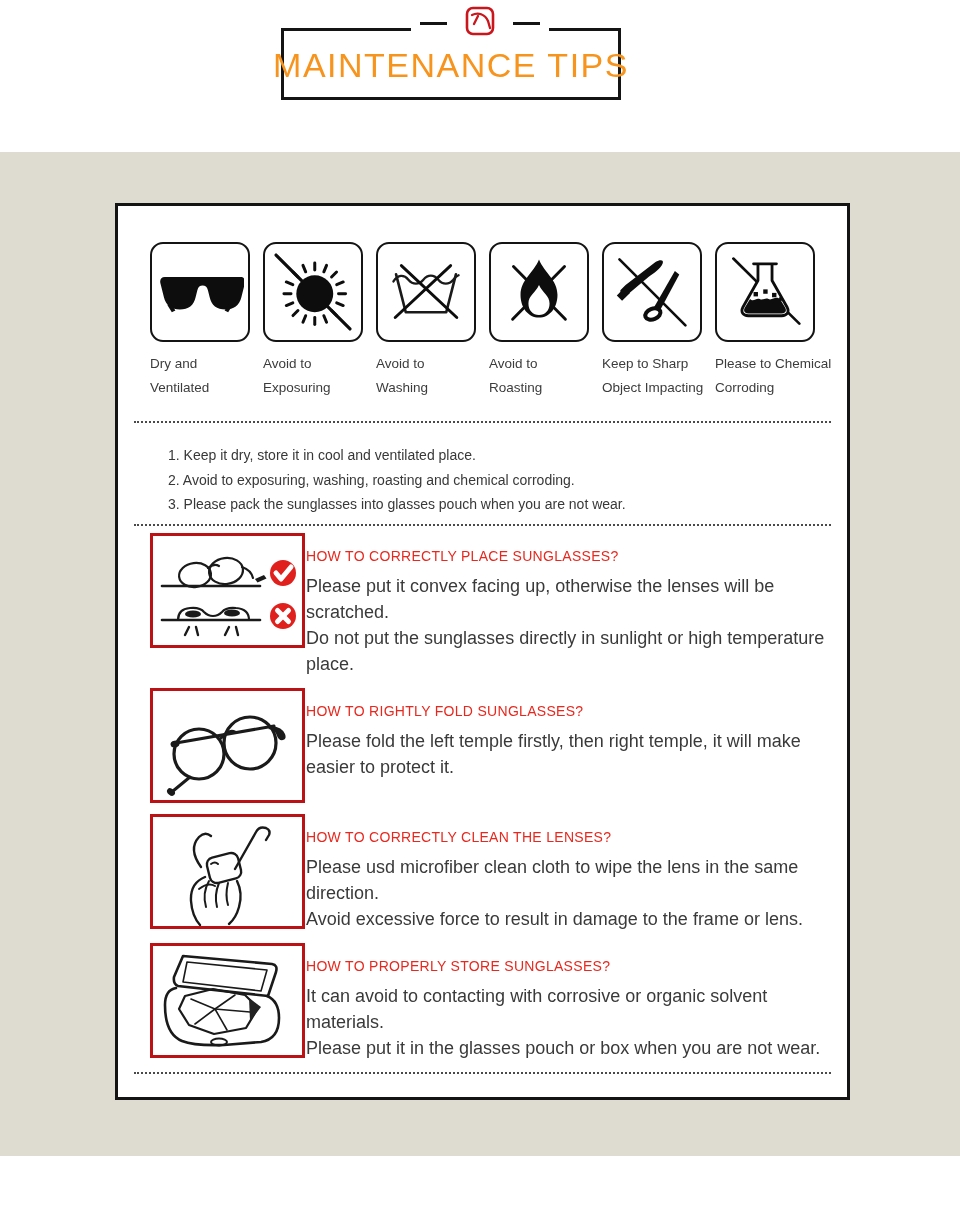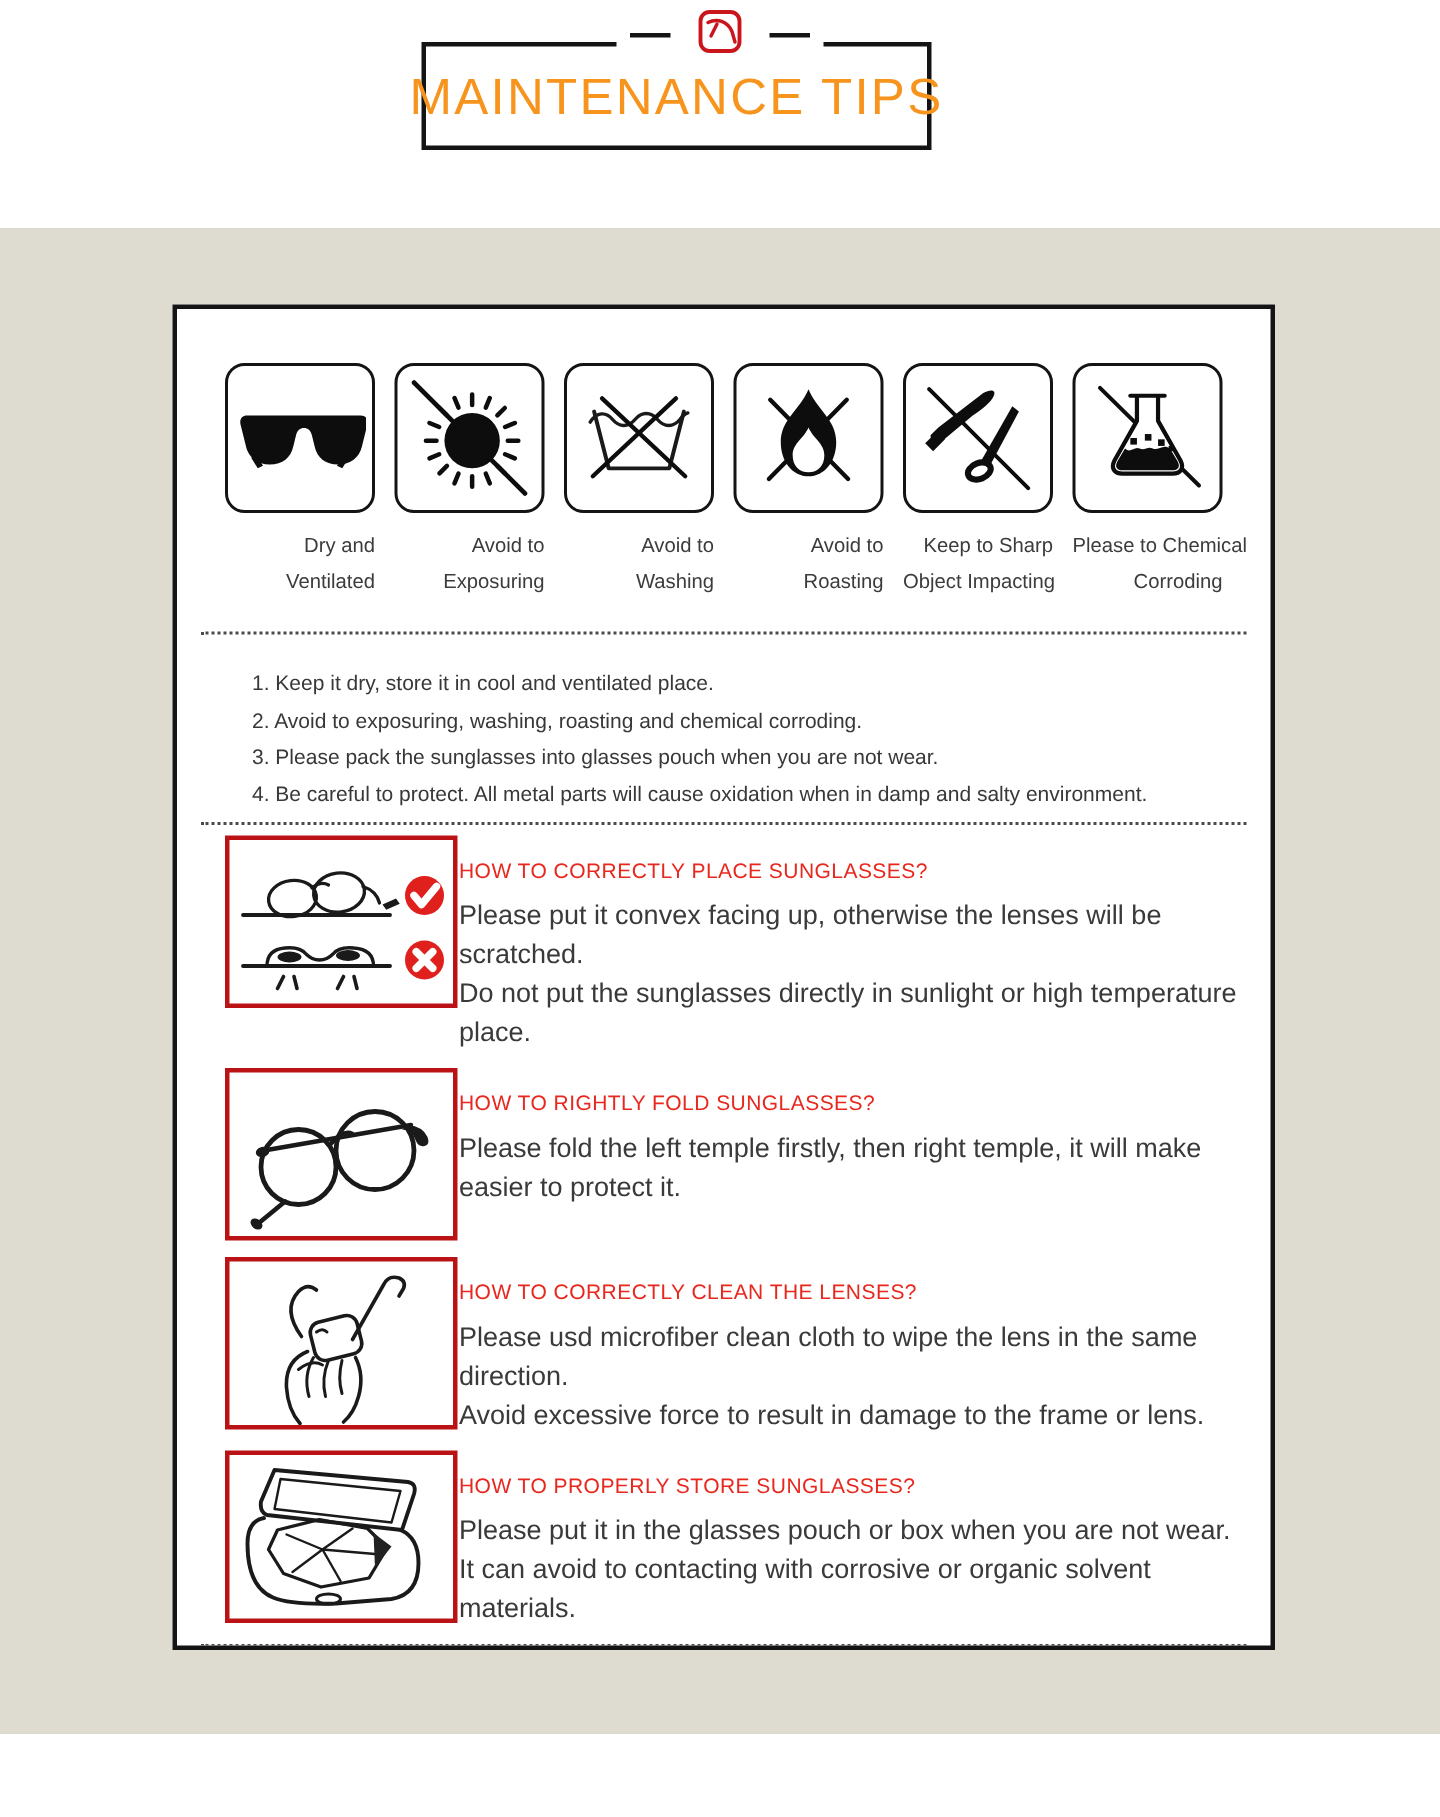--- a/index.html
+++ b/index.html
@@ -35,21 +35,21 @@
   
   .beige-band { height:1004px; background:#DEDBD1; padding-top:51px; }
   .card {
     margin-left:115px; width:735px; height:897px;
     border:3px solid #141414; background:#ffffff;
     padding:0 16px; overflow:hidden;
   }
 
   
   .icons-row { display:flex; justify-content:space-between; margin:36px 16px 0 16px; }
-  .icon-cell { width:100px; text-align:right; }
+  .icon-cell { width:100px; text-align:left; }
   .icon-frame {
     width:100px; height:100px;
     border:2.5px solid #141414; border-radius:13px;
     background:#ffffff; padding:4px;
   }
   .icon-frame svg { display:block; width:100%; height:100%; }
   .icon-caption { margin-top:10px; font-size:13.5px; line-height:24px; color:#3c3c3c; white-space:nowrap; }
 
   .dotted-sep { border:none; border-top:2px dotted #4a4a4a; margin:0; height:0; }
   .sep-1 { margin-top:21px; }
@@ -208,21 +208,20 @@
       </div>
 
     </div>
 
     <hr class="dotted-sep sep-1">
 
     <div class="rules">
       <div>1. Keep it dry, store it in cool and ventilated place.</div>
       <div>2. Avoid to exposuring, washing, roasting and chemical corroding.</div>
       <div>3. Please pack the sunglasses into glasses pouch when you are not wear.</div>
-      <div>4. Be careful to protect. All metal parts will cause oxidation when in damp and salty environment.</div>
     </div>
 
     <hr class="dotted-sep sep-2">
 
     <div class="section">
       <div class="illus-frame">
         <svg viewBox="0 0 149 109">
           <line x1="9" y1="50" x2="107" y2="50" class="line-art" stroke-width="2.6"></line>
           <ellipse cx="42" cy="39" rx="16" ry="12" class="line-art" stroke-width="2.2" transform="rotate(-7 42 39)"></ellipse>
           <ellipse cx="73" cy="35" rx="17" ry="13" class="line-art" stroke-width="2.2" transform="rotate(-7 73 35)"></ellipse>
@@ -316,22 +315,22 @@
             <line x1="62" y1="63" x2="74" y2="84"></line>
             <line x1="62" y1="63" x2="42" y2="78"></line>
           </g>
           <path d="M96,52 L108,61 L97,75 Z" fill="#222222"></path>
           <ellipse cx="66" cy="96" rx="8" ry="3.4" class="line-art" stroke-width="2" fill="#ffffff"></ellipse>
         </svg>
       </div>
       <div class="section-text">
         <div class="section-heading">HOW TO PROPERLY STORE SUNGLASSES?</div>
         <div class="section-lines">
+          <div>It can avoid to contacting with corrosive or organic solvent materials.</div>
           <div>Please put it in the glasses pouch or box when you are not wear.</div>
-          <div>It can avoid to contacting with corrosive or organic solvent materials.</div>
         </div>
       </div>
     </div>
 
     <hr class="dotted-sep sep-3">
 
   </div>
 </div>
 
 </body></html>

